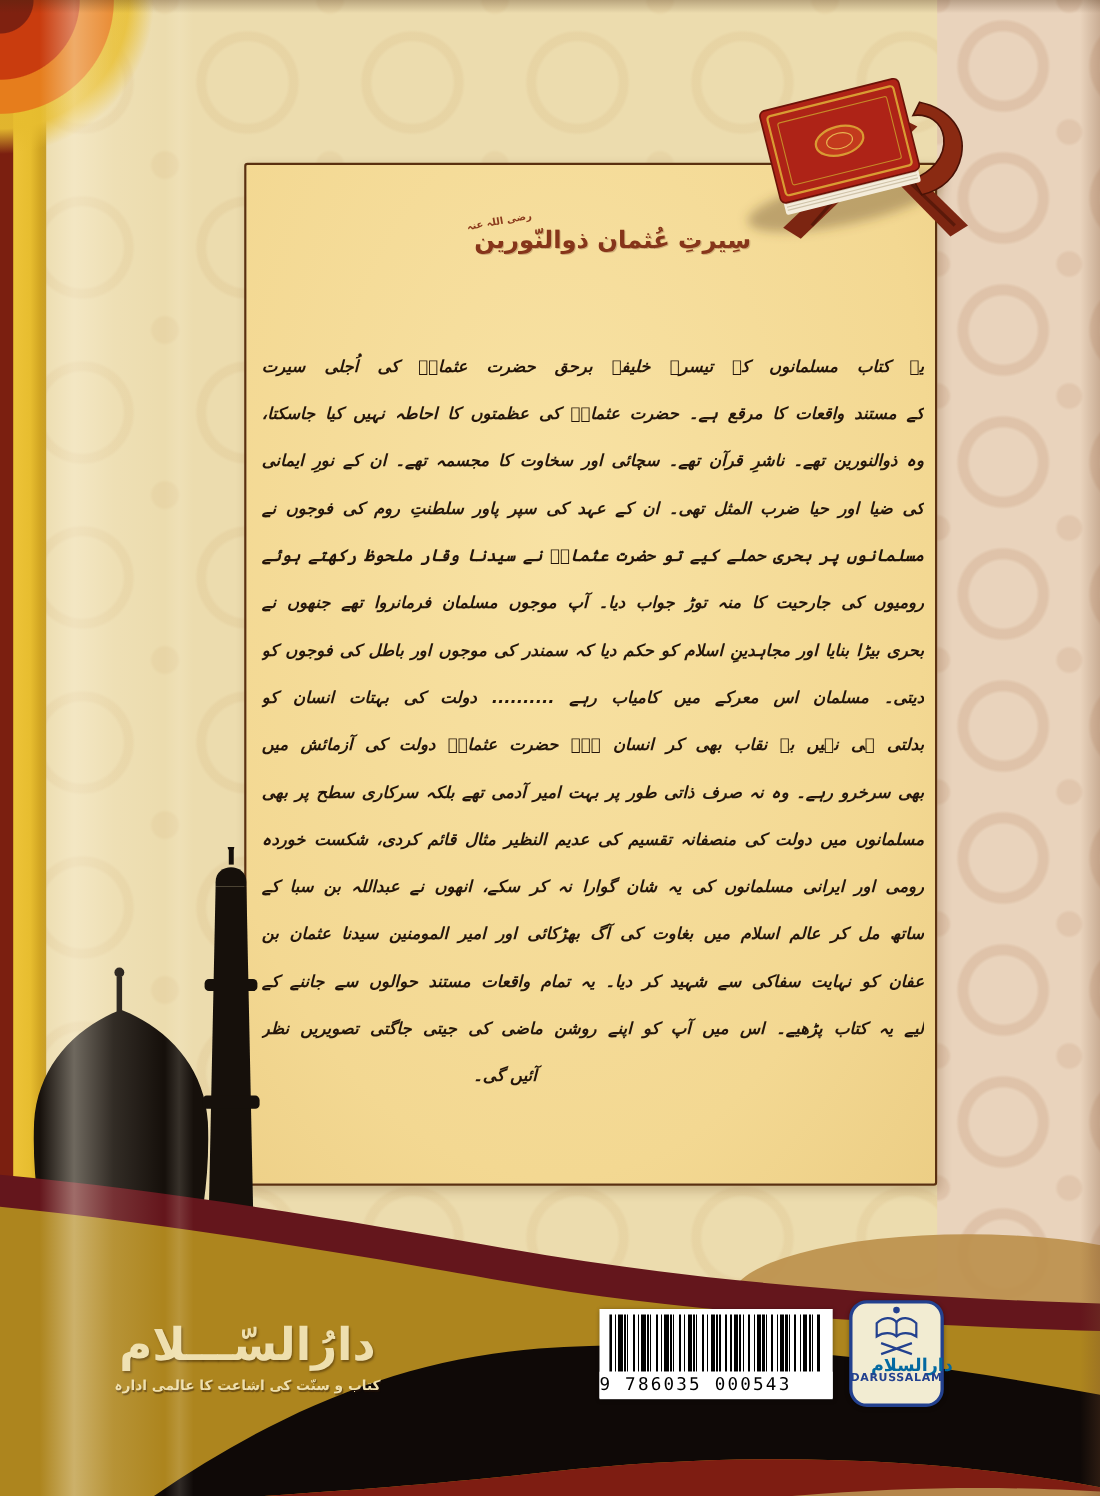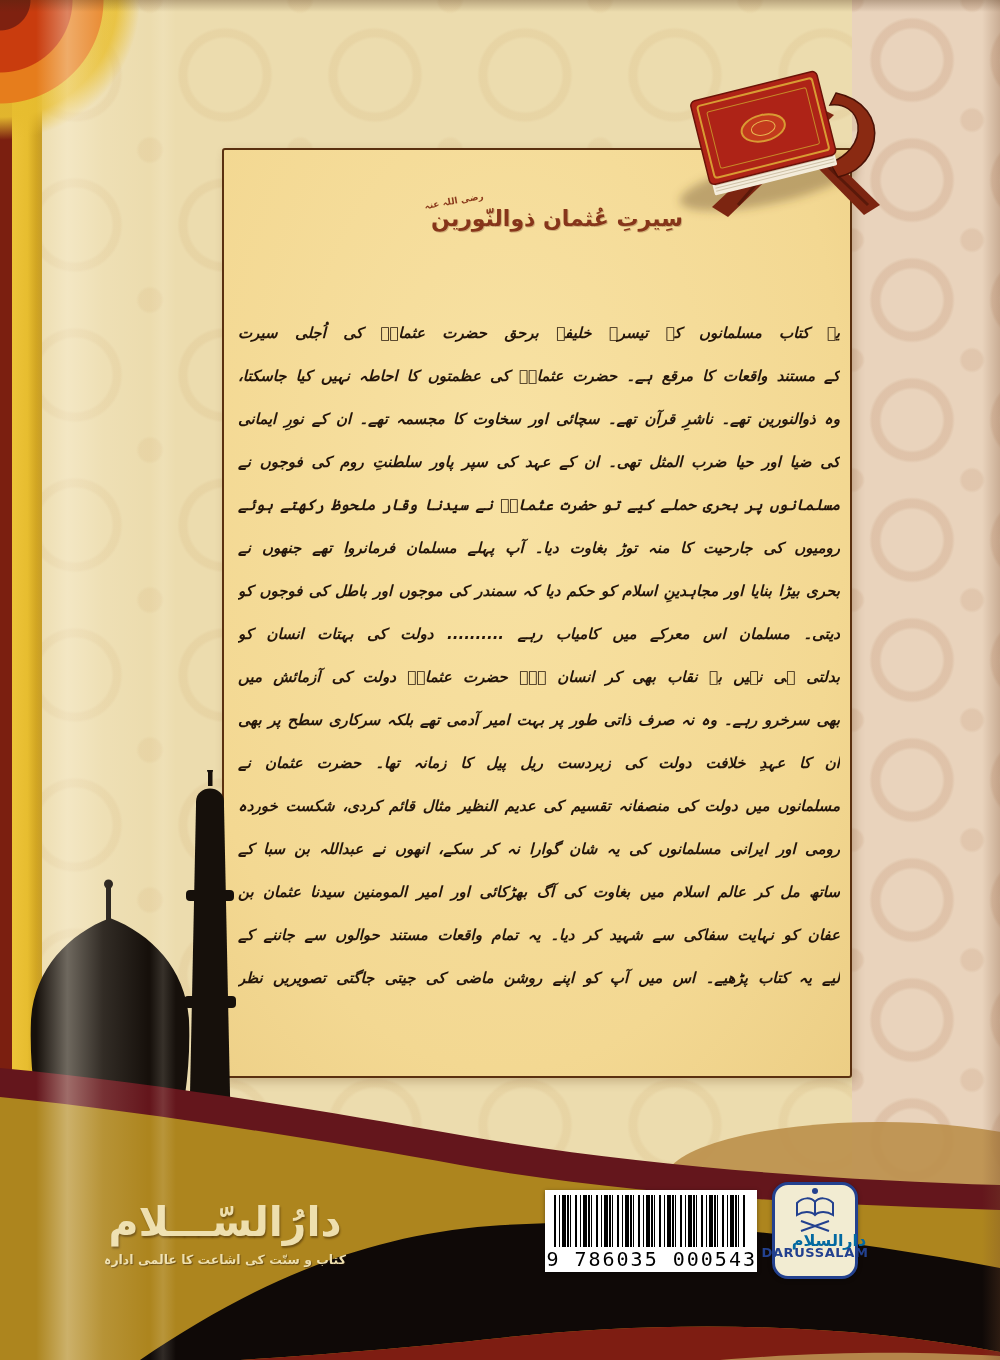--- a/index.html
+++ b/index.html
@@ -68,34 +68,34 @@
     left:545px;top:1190px;width:212px;height:82px;background:#fff;z-index:6;
     box-shadow:0 1px 4px rgba(0,0,0,.4);
   }
   .bars{
     margin:5px 9px 0 9px;height:52px;
     background:repeating-linear-gradient(90deg,
       #000 0 2px,#fff 2px 5px,#000 5px 6px,#fff 6px 8px,#000 8px 12px,#fff 12px 13px,
       #000 13px 15px,#fff 15px 16px,#000 16px 17px,#fff 17px 21px);
   }
   .digits{
-    font-family:"DejaVu Sans Mono",monospace;font-size:20px;color:#000;text-align:right;
+    font-family:"DejaVu Sans Mono",monospace;font-size:16px;color:#000;text-align:left;
     letter-spacing:2px;direction:ltr;line-height:24px;background:#fff;
   }
   .leftlogo{left:92px;top:1196px;width:266px;z-index:6;text-align:center;color:#eedfae;direction:rtl;}
   .leftlogo .cname{font-size:41px;font-weight:bold;line-height:52px;text-shadow:1px 2px 2px rgba(40,20,5,.45);}
   .leftlogo .tagline{font-size:12.5px;font-weight:bold;margin-top:4px;text-shadow:1px 1px 1px rgba(40,20,5,.5);}
   .badge{
     left:772px;top:1182px;width:86px;height:97px;z-index:6;box-sizing:border-box;
     background:#f2ecd2;border:3px solid #23418f;border-radius:16px;
     display:flex;flex-direction:column;align-items:center;justify-content:flex-start;
     box-shadow:0 1px 4px rgba(0,0,0,.35);
   }
   .badge .ar{color:#0369a1;font-size:16px;font-weight:bold;line-height:15px;margin-top:-2px;margin-left:28px;}
-  .badge .la{color:#23418f;font-size:13px;font-weight:bold;letter-spacing:.6px;line-height:10px;}
+  .badge .la{color:#23418f;font-size:10px;font-weight:bold;letter-spacing:.6px;line-height:10px;}
   svg{display:block;}
 </style>
 </head>
 <body>
 
 <div class="cover">
 
   <div class="abs right-strip"></div>
   <div class="abs yellow-strip"></div>
   <div class="abs red-edge"></div>
@@ -130,31 +130,31 @@
 
   <div class="abs seal">رضی اللہ عنہ</div>
   <div class="abs title">سِیرتِ عُثمان ذوالنّورین</div>
 
   <div class="abs blurb">
     <div class="line">یہ کتاب مسلمانوں کے تیسرے خلیفۂ برحق حضرت عثمانؓ کی اُجلی سیرت</div>
     <div class="line">کے مستند واقعات کا مرقع ہے۔ حضرت عثمانؓ کی عظمتوں کا احاطہ نہیں کیا جاسکتا،</div>
     <div class="line">وہ ذوالنورین تھے۔ ناشرِ قرآن تھے۔ سچائی اور سخاوت کا مجسمہ تھے۔ ان کے نورِ ایمانی</div>
     <div class="line">کی ضیا اور حیا ضرب المثل تھی۔ ان کے عہد کی سپر پاور سلطنتِ روم کی فوجوں نے</div>
     <div class="line">مسلمانوں پر بحری حملے کیے تو حضرت عثمانؓ نے سیدنا وقار ملحوظ رکھتے ہوئے</div>
-    <div class="line">رومیوں کی جارحیت کا منہ توڑ بغاوت دیا۔ آپ پہلے مسلمان فرمانروا تھے جنھوں نے</div>
+    <div class="line">رومیوں کی جارحیت کا منہ توڑ جواب دیا۔ آپ موجوں مسلمان فرمانروا تھے جنھوں نے</div>
     <div class="line">بحری بیڑا بنایا اور مجاہدینِ اسلام کو حکم دیا کہ سمندر کی موجوں اور باطل کی فوجوں کو روند</div>
     <div class="line">دیتی۔ مسلمان اس معرکے میں کامیاب رہے .......... دولت کی بہتات انسان کو</div>
     <div class="line">بدلتی ہی نہیں بے نقاب بھی کر انسان ہے۔ حضرت عثمانؓ دولت کی آزمائش میں</div>
     <div class="line">بھی سرخرو رہے۔ وہ نہ صرف ذاتی طور پر بہت امیر آدمی تھے بلکہ سرکاری سطح پر بھی</div>
-    <div class="line">ان کا عہدِ خلافت دولت کی زبردست ریل پیل کا زمانہ تھا۔ حضرت عثمان نے</div>
     <div class="line">مسلمانوں میں دولت کی منصفانہ تقسیم کی عدیم النظیر مثال قائم کردی، شکست خوردہ</div>
     <div class="line">رومی اور ایرانی مسلمانوں کی یہ شان گوارا نہ کر سکے، انھوں نے عبداللہ بن سبا کے</div>
     <div class="line">ساتھ مل کر عالم اسلام میں بغاوت کی آگ بھڑکائی اور امیر المومنین سیدنا عثمان بن</div>
     <div class="line">عفان کو نہایت سفاکی سے شہید کر دیا۔ یہ تمام واقعات مستند حوالوں سے جاننے کے</div>
     <div class="line">لیے یہ کتاب پڑھیے۔ اس میں آپ کو اپنے روشن ماضی کی جیتی جاگتی تصویریں نظر</div>
+    <div class="line last">آئیں گی۔</div>
   </div>
 
   <div class="abs" style="left:0;top:770px;z-index:4;">
     <svg width="260" height="372" viewBox="0 0 260 372">
       <g fill="#16100b">
         <rect x="106" y="118" width="5" height="34"></rect>
         <circle cx="108.5" cy="114" r="4.5"></circle>
         <path d="M110,148 C152,164 186,200 189,250 C191,300 183,340 177,372 L43,372 C37,340 29,300 31,250 C34,200 68,164 110,148 Z"></path>
         <rect x="208" y="0" width="4.5" height="16"></rect>
         <circle cx="210" cy="0" r="3"></circle>

